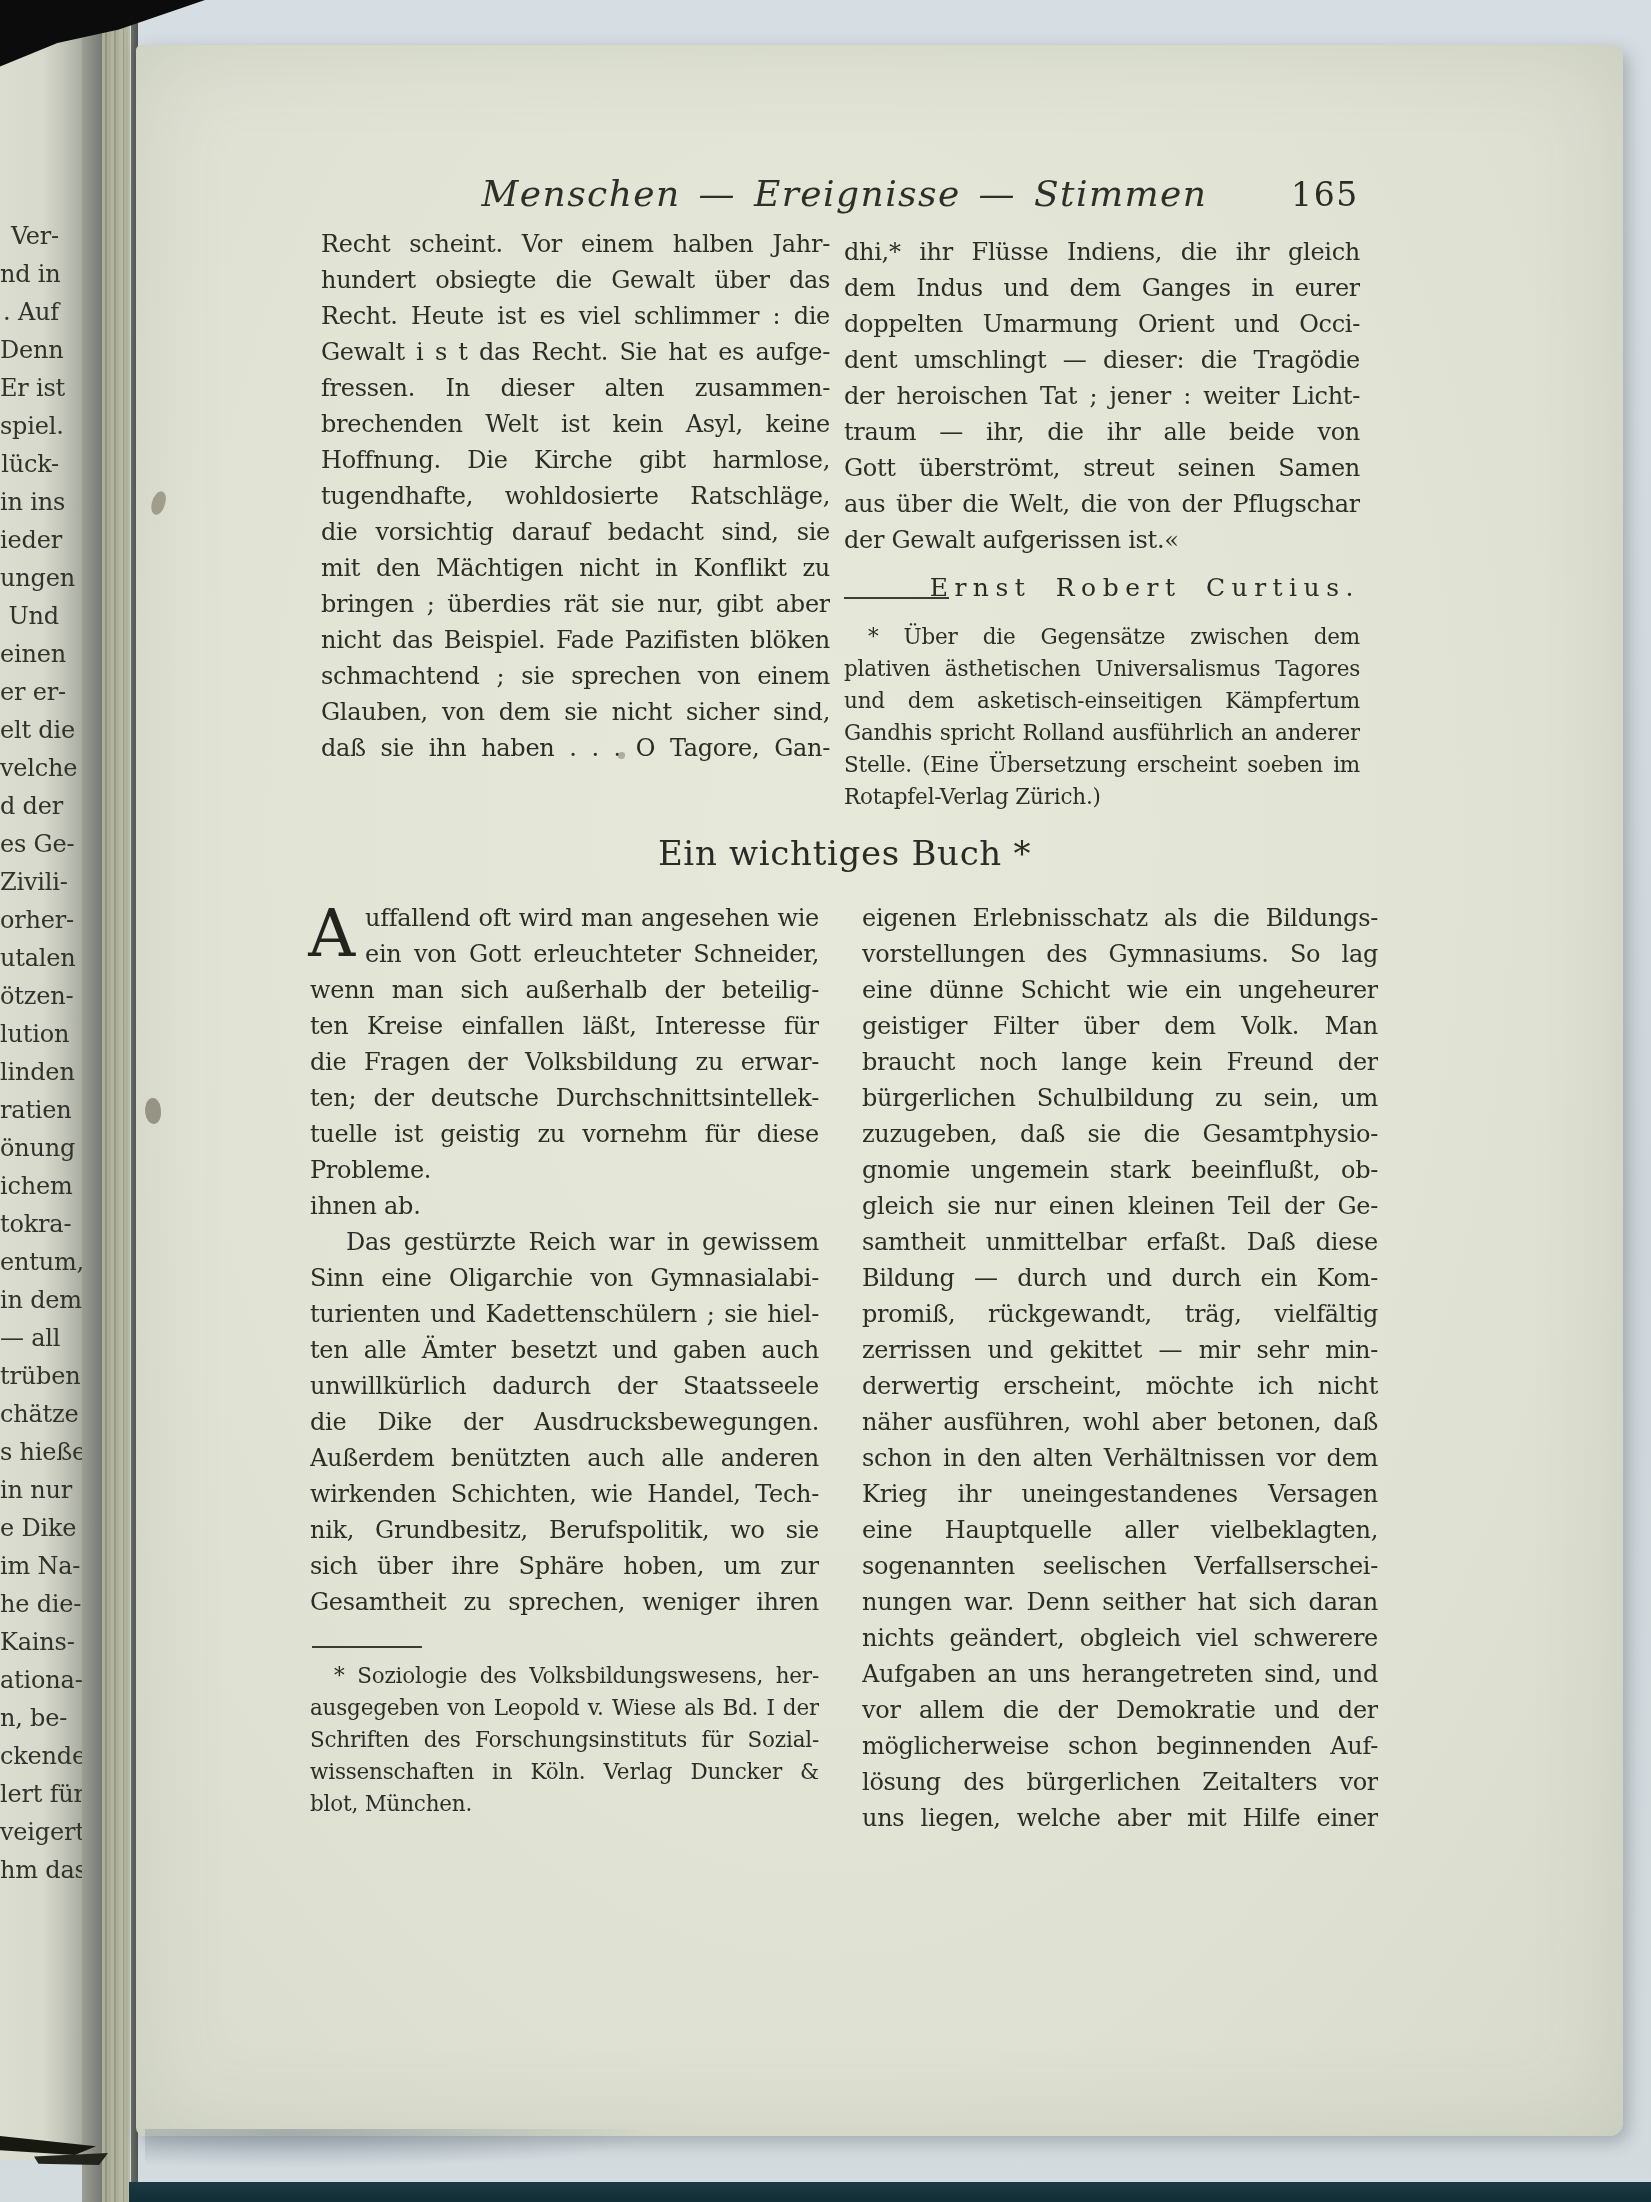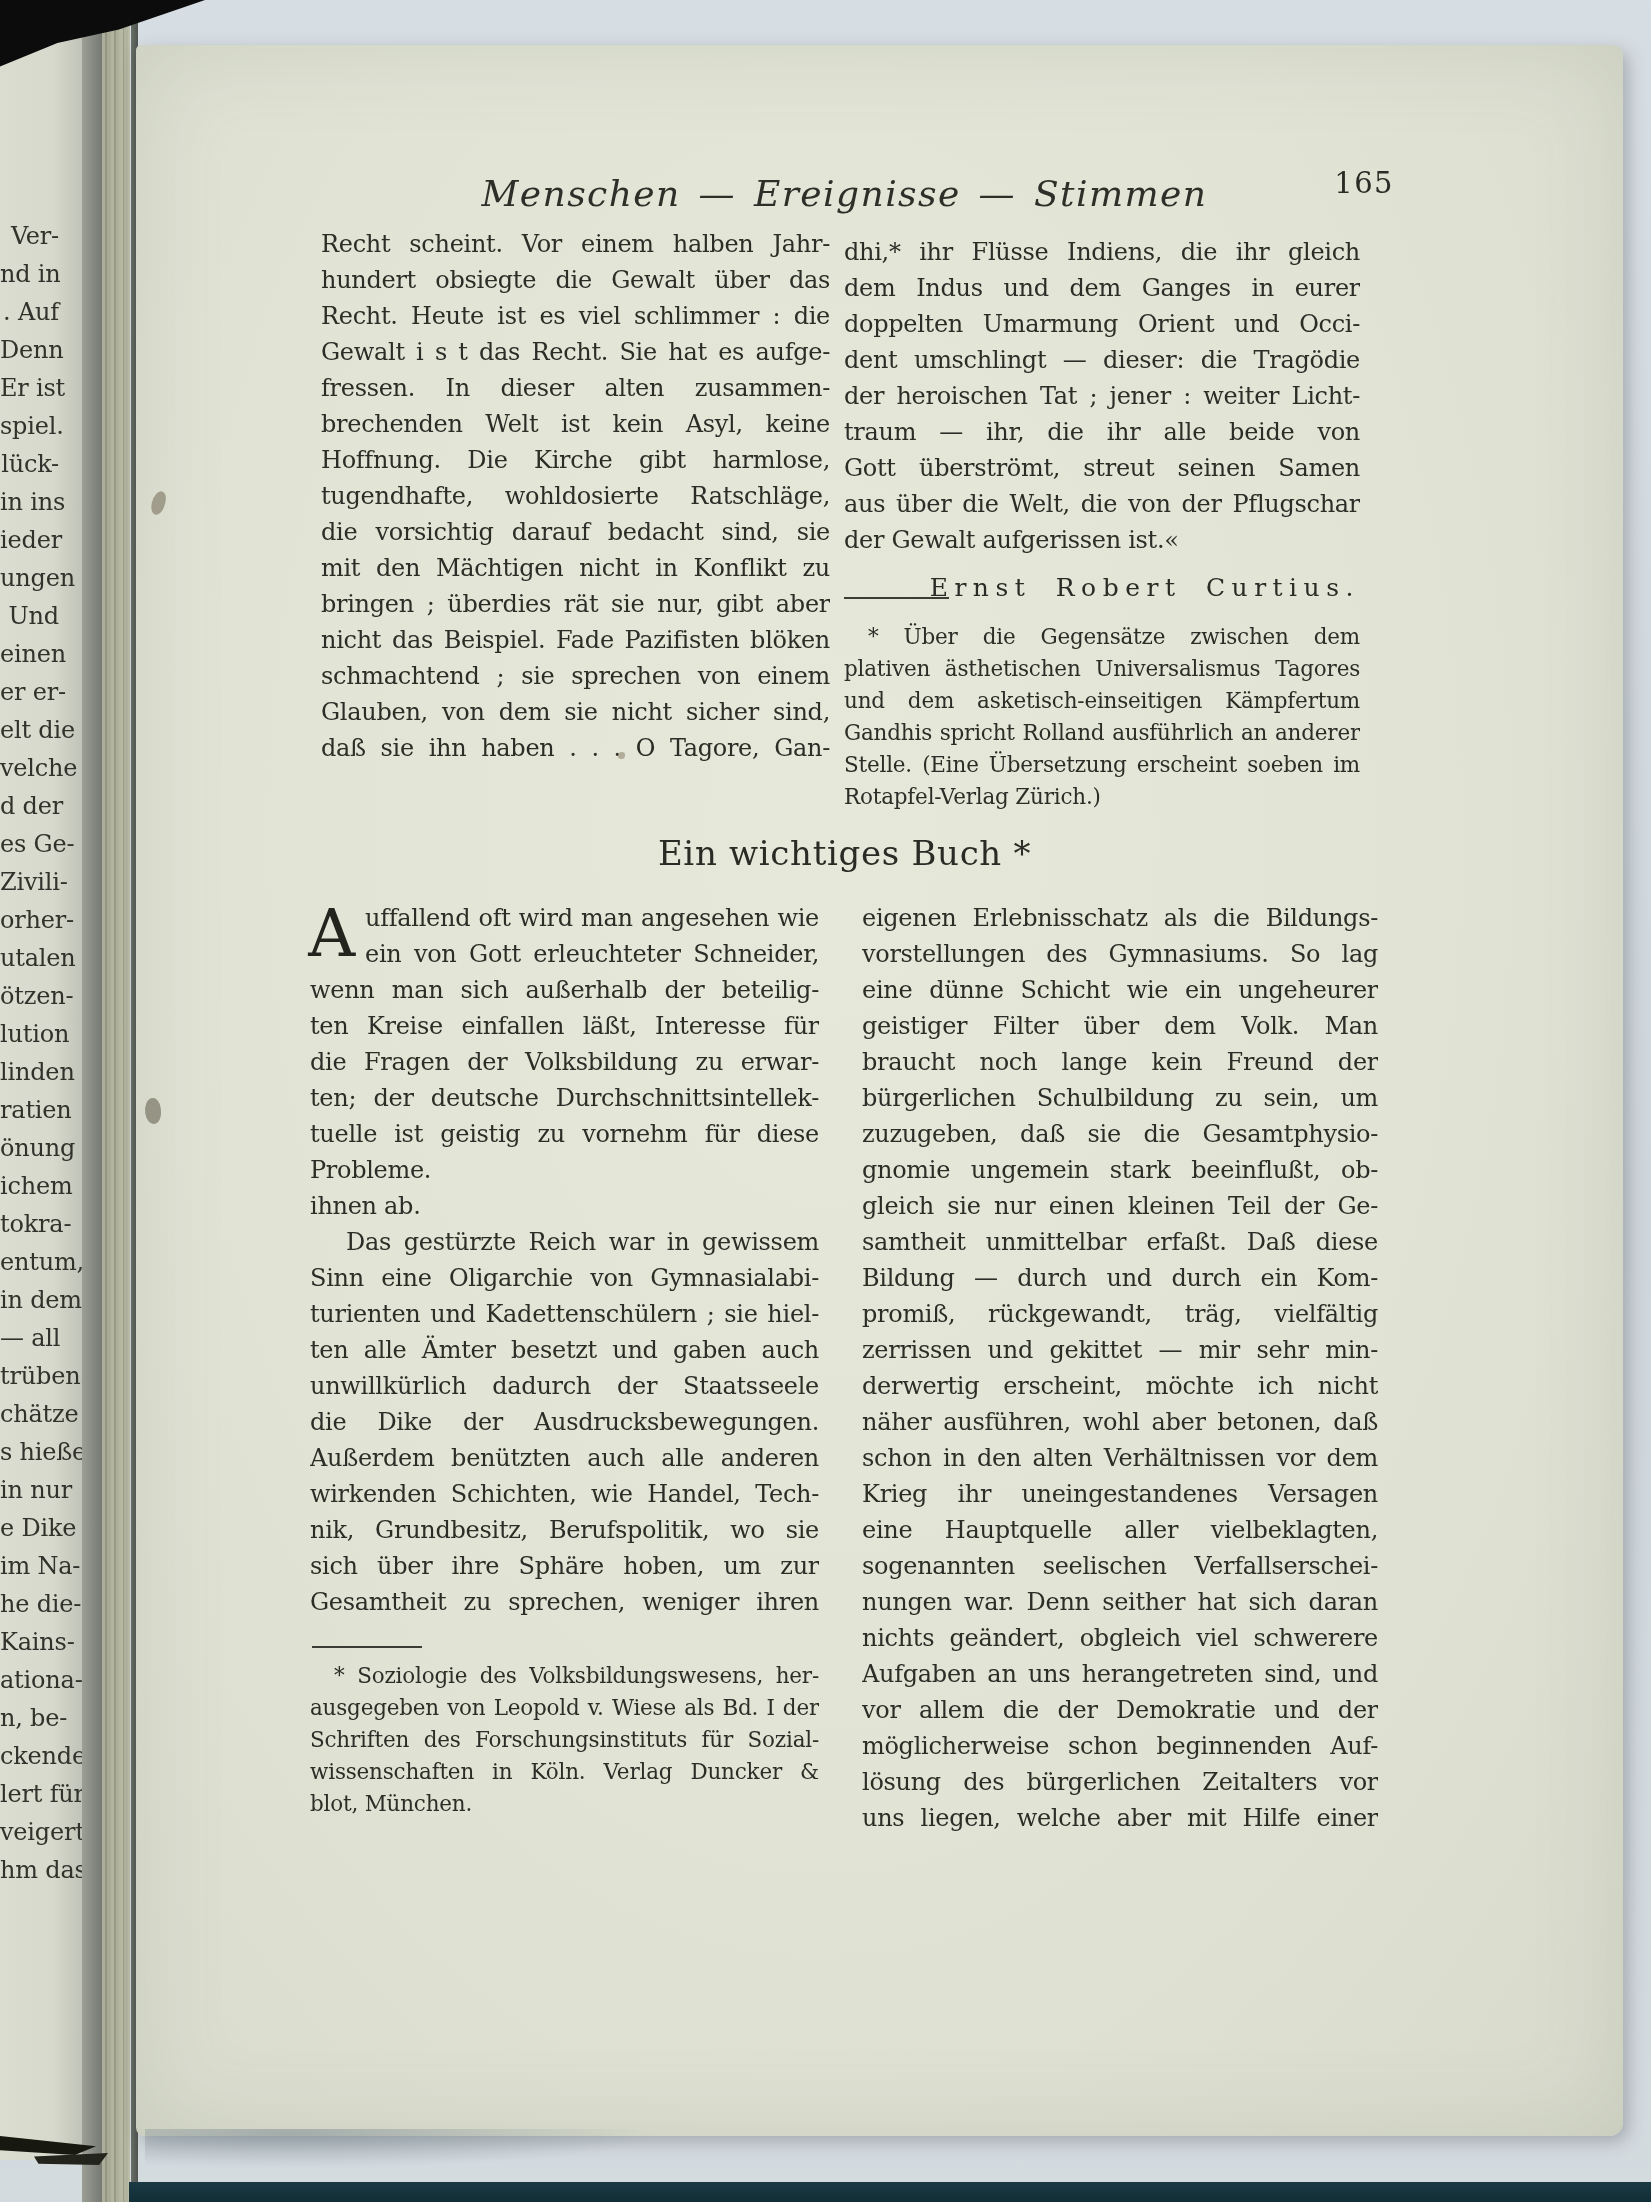--- a/index.html
+++ b/index.html
@@ -7,21 +7,21 @@
     width:1652px;height:2203px;position:relative;overflow:hidden;
     background:#d2d9de;
     font-family:"DejaVu Serif","Liberation Serif",serif;
   }
   .backdrop{
     position:absolute;inset:0;
     background:linear-gradient(180deg,#d7dee3 0%,#cfd6db 55%,#d4dbdf 100%);
   }
   
   .left-page{
-    position:absolute;left:0;top:6.9px;width:102px;height:2153px;
+    position:absolute;left:0;top:6.9px;width:82px;height:2153px;
     background:linear-gradient(90deg,#daddcf 0%,#d6d9cb 52%,#c2c5b9 78%,#a9ac9f 100%);
   }
   .fragments{position:absolute;left:0;top:210px;width:59px;}
   .frag-line{
     height:38px;line-height:38px;text-align:right;white-space:nowrap;
     font-size:24px;color:#32322c;letter-spacing:-0.2px;
   }
   
   .gutter-fold{
     position:absolute;left:82px;top:0;width:20.6px;height:2203px;
@@ -69,22 +69,22 @@
   .main-page::before{ 
     content:"";position:absolute;left:12px;right:8.6px;top:-6px;height:7.7px;
     background:linear-gradient(180deg,#f1efe2,#ddе0d1);border-radius:4.3px;opacity:.8;
   }
   .running-header{
     position:absolute;left:174px;top:127px;width:1069px;height:43px;
     text-align:center;font-style:italic;font-size:36px;line-height:43px;
     color:#2f2f29;letter-spacing:.04em;word-spacing:.14em;
   }
   .page-number{
-    position:absolute;left:1155px;top:117px;width:103px;
-    font-size:29px;line-height:43px;color:#2c2c27;letter-spacing:.05em;text-align:right;
+    position:absolute;left:1155px;top:128px;width:103px;
+    font-size:33px;line-height:43px;color:#2c2c27;letter-spacing:.05em;text-align:left;
   }
   .section-heading{
     position:absolute;left:174px;top:786px;width:1069px;height:45px;
     text-align:center;font-size:34px;line-height:45px;color:#2b2b26;letter-spacing:.02em;
   }
   .col{position:absolute;color:#2d2d27;font-size:24px;line-height:36px;}
   .col-a1-left {left:174px;top:181px;width:509px;margin-left:11px;}
   .col-a1-right{left:708px;top:181px;width:516px;margin-top:8px;}
   .col-a2-left {left:174px;top:855px;width:509px;}
   .col-a2-right{left:726px;top:855px;width:516px;}

